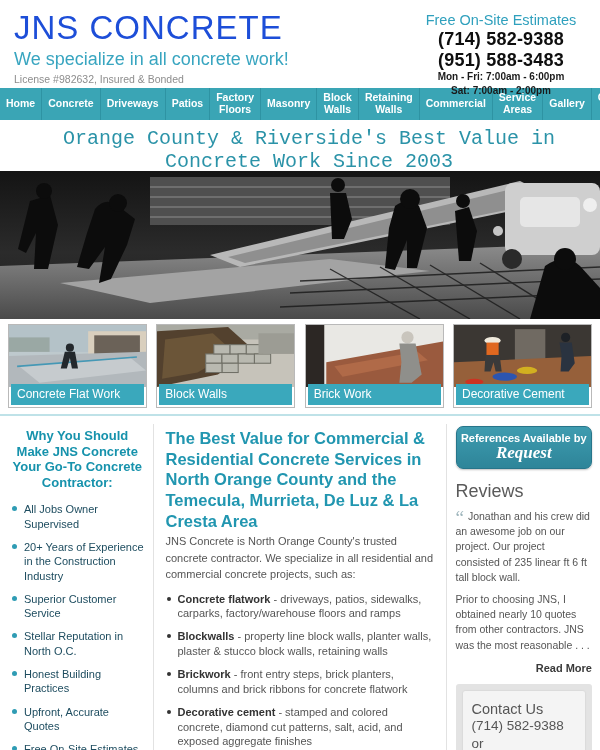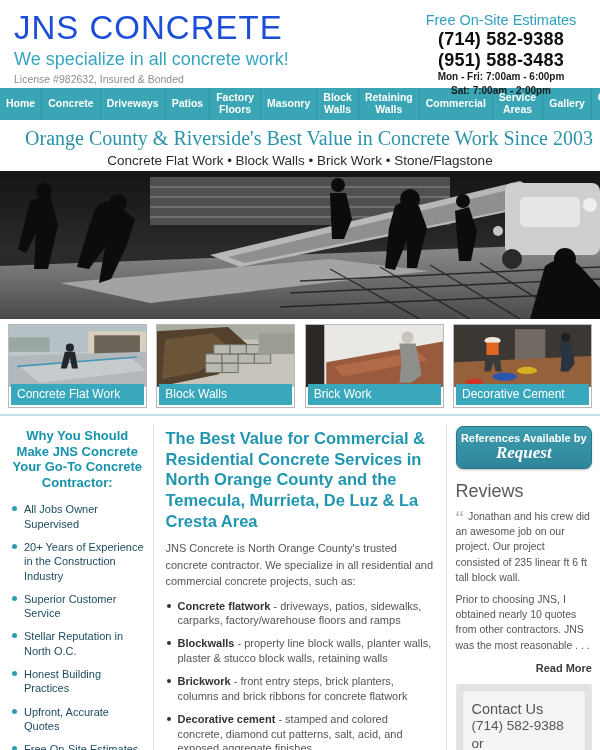--- a/index.html
+++ b/index.html
@@ -27,21 +27,21 @@
   .nav-item {
     flex:1 1 auto; display:flex; align-items:center; justify-content:flex-start;
     color:#fff; font-size:10.5px; font-weight:bold; text-align:center;
     line-height:1.1; padding:0 6px; border-right:1px solid #2e93a3; cursor:pointer;
   }
   .nav-item:last-child { border-right:none; }
   .nav-item.wrap .lbl { display:inline-block; width:min-content; }
 
   
   .hero { text-align:center; padding:7px 0 6px 0; height:48px; }
-  .hero-title { font-family:Liberation Serif, serif; font-size:20px; color:#2b93a8; line-height:1.15;padding-left:18px; }
+  .hero-title { font-family:Liberation Mono, monospace; font-size:20px; color:#2b93a8; line-height:1.15;padding-left:18px; }
   .hero-sub { font-size:13.5px; color:#2b2b2b; margin-top:3px; }
 
   
   .photo { width:600px; height:148px; margin-top:3px; display:block; }
 
   
   .thumbs { display:flex; justify-content:space-between; padding:5px 8px 0 8px; }
   .thumb { width:139px; height:84px; background:#fff; border:1px solid #b9b9b9; box-shadow:0 0 0 2px #fff inset; position:relative; overflow:hidden; cursor:pointer; }
   .thumb svg { display:block; width:100%; height:62px; }
   .thumb-caption { position:absolute; left:2px; right:2px; bottom:2px; height:21px; background:#3aa8bc; color:#fff; font-size:12px; line-height:21px; padding-left:6px; }
@@ -54,21 +54,21 @@
   .col-right { width:146px; padding:2px 0 0 9px; }
 
   
   .why-title { font-size:13px; font-weight:bold; color:#1692ac; text-align:center; line-height:1.2; }
   .blist { list-style:none; margin-top:12px; }
   .blist li { position:relative; padding-left:14px; font-size:11px; font-weight:normal; color:#1d4c5f; line-height:1.3; margin-bottom:9px; }
   .blist li::before { content:""; position:absolute; left:2px; top:4px; width:5px; height:5px; border-radius:50%; background:#2f9cb4; }
 
   
   .main-h1 { font-size:16.5px; font-weight:bold; color:#2196b0; line-height:1.25; }
-  .para { font-size:11px; color:#555; line-height:1.5; margin-top:9px; }
+  .para { font-size:11px; color:#555; line-height:1.5; margin-top:2px; }
   .svc-list { list-style:none; margin-top:9px; }
   .svc-list li { position:relative; padding-left:12px; font-size:11px; color:#555; line-height:1.35; margin-bottom:8px; }
   .svc-list li::before { content:""; position:absolute; left:1px; top:5px; width:4px; height:4px; border-radius:50%; background:#333; }
   .svc-term { font-weight:bold; color:#333; }
 
   
   .ref-btn { display:block; width:100%; background:linear-gradient(#3e9cb0,#2e8599); border:1px solid #27758a; border-radius:7px; color:#fff; text-align:center; padding:5px 2px 6px 2px; cursor:pointer; box-shadow:0 1px 2px rgba(0,0,0,0.25); }
   .ref-line1 { font-size:11px; font-weight:bold; }
   .ref-line2 { font-family:"Liberation Serif", serif; font-style:italic; font-weight:bold; font-size:17px; line-height:1.05; }
   .reviews-title { font-size:18px; color:#5a5a5a; margin-top:12px; font-weight:normal; }

